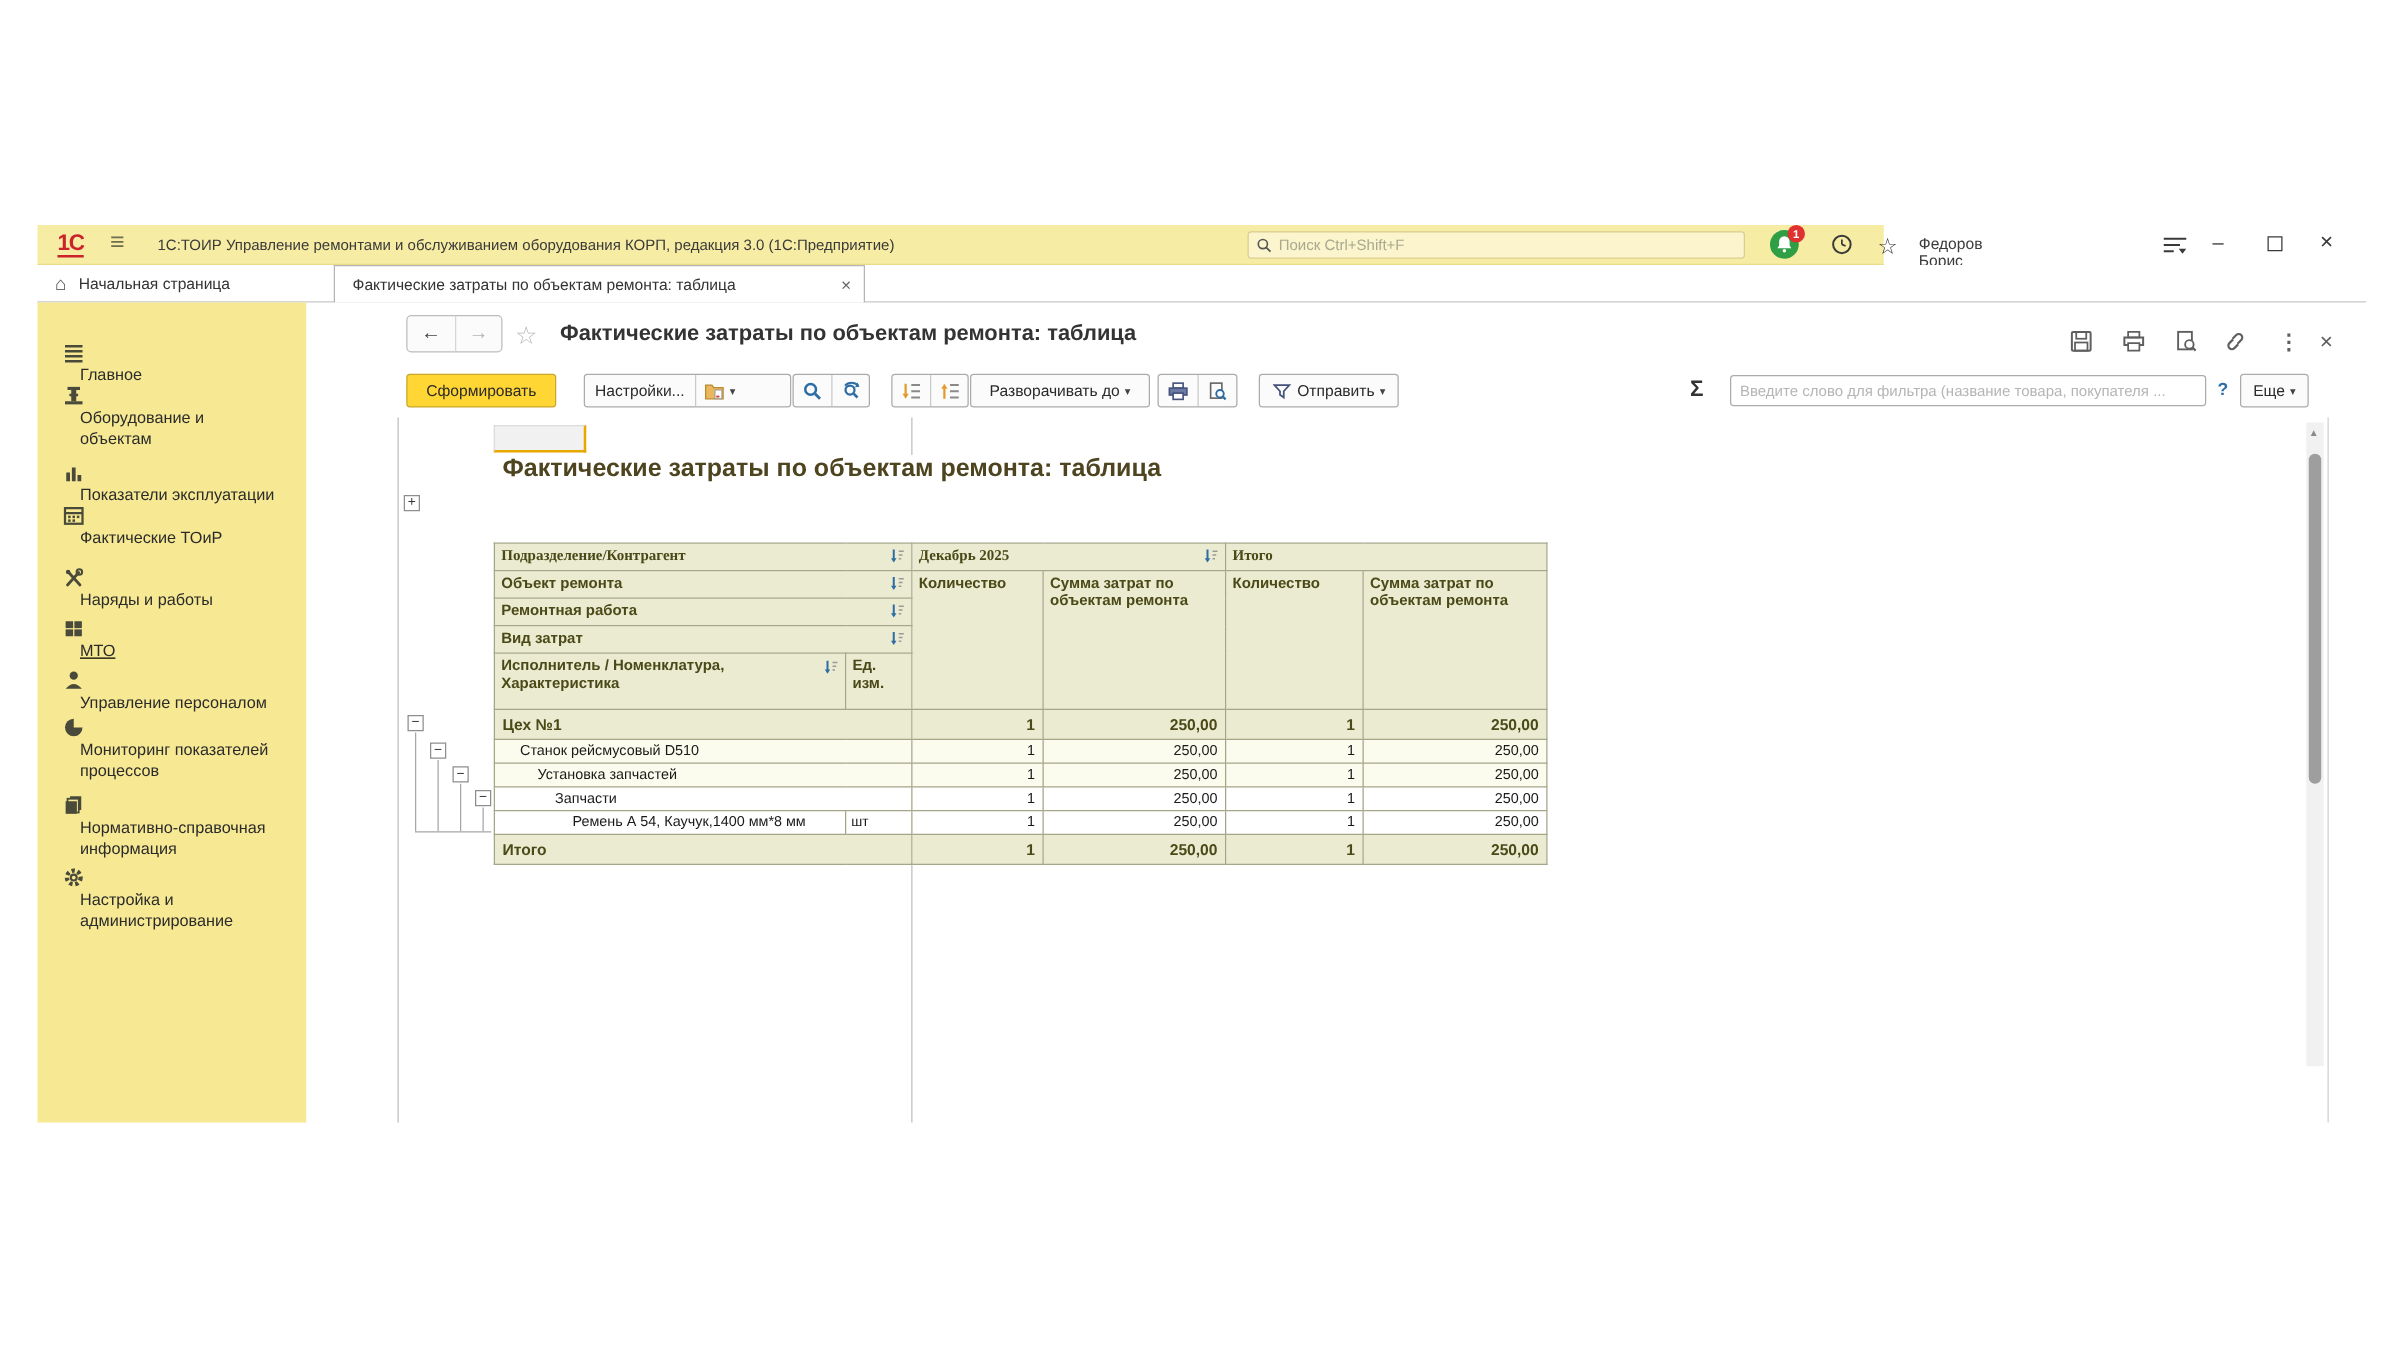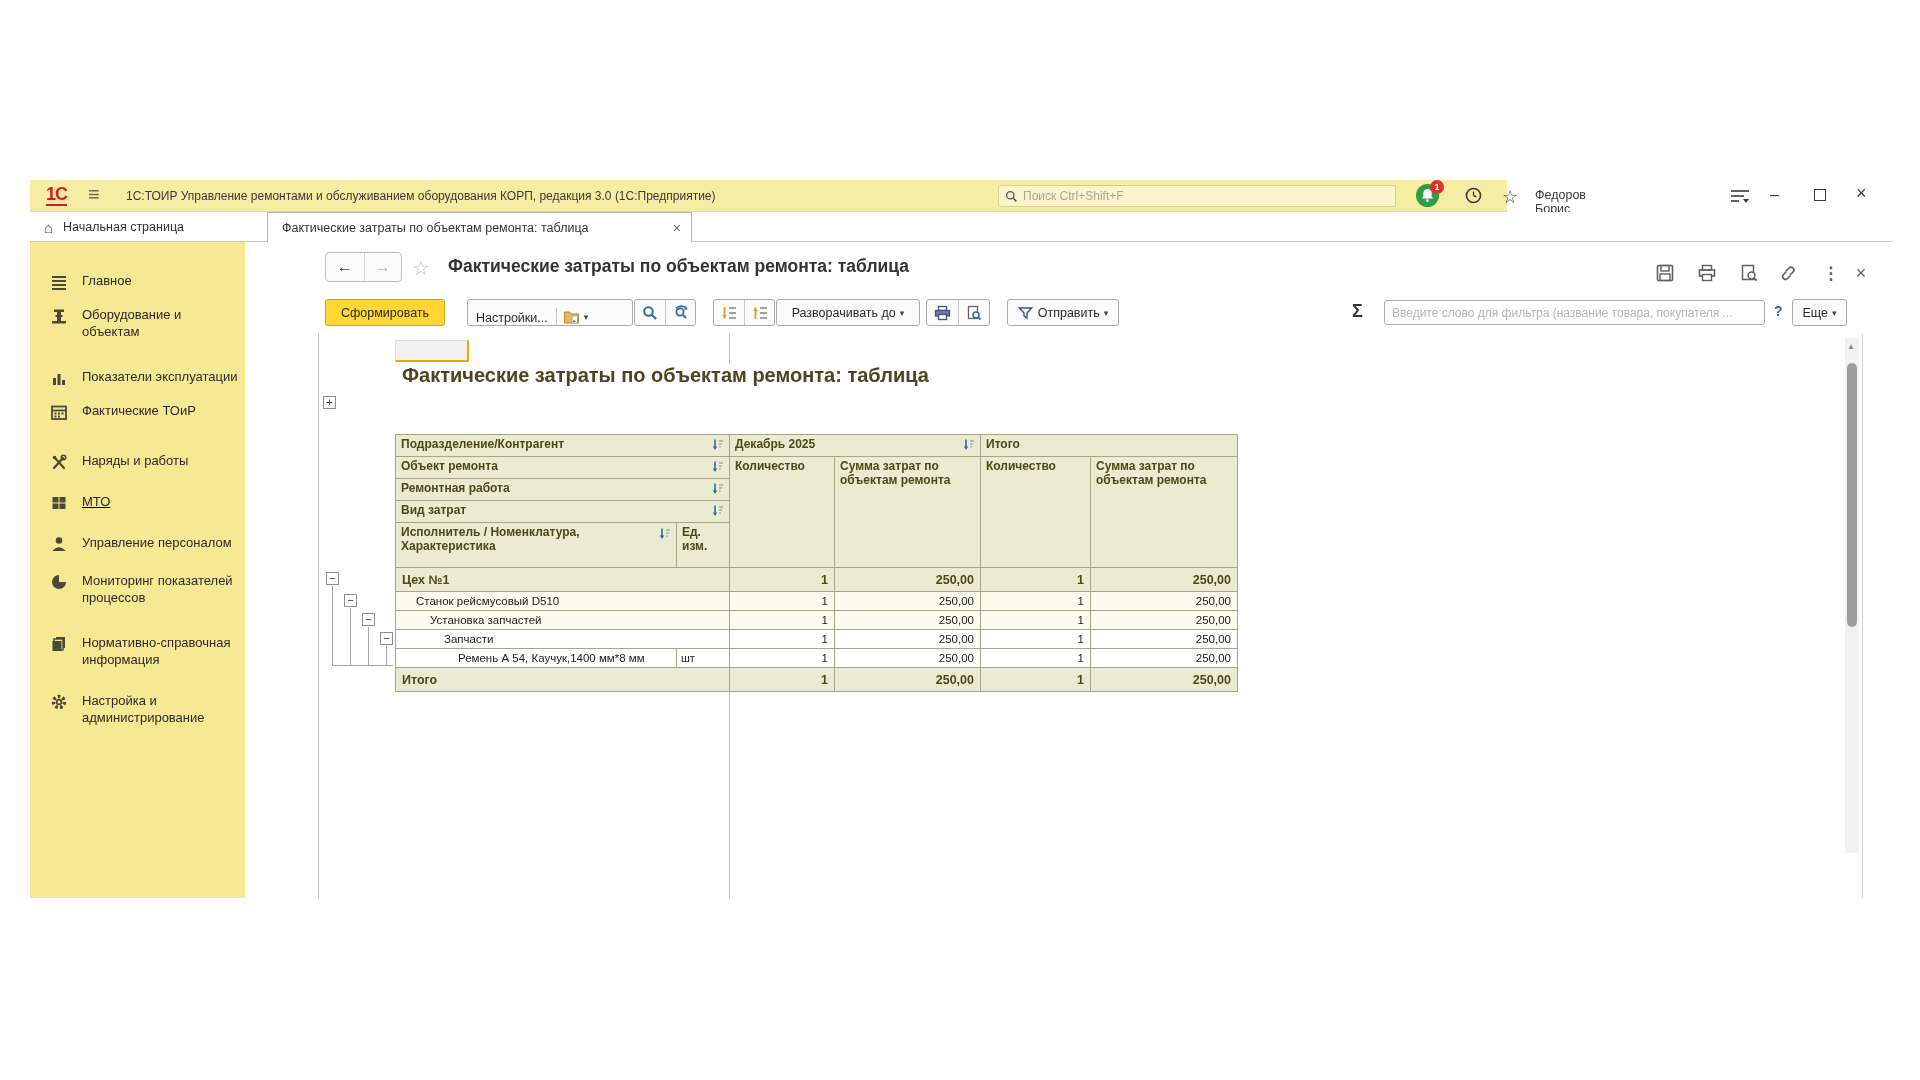--- a/index.html
+++ b/index.html
@@ -25,21 +25,21 @@
   
   .tabbar { left:30px; top:212px; width:1863px; height:30px; background:#fff; border-bottom:1px solid #C9C9C9; }
   .tab { position:absolute; top:0; height:30px; display:flex; align-items:center; font-size:12.5px; color:#333; }
   .tab-home { left:0; width:237px; padding-left:14px; }
   .tab-home .home-g { font-size:15px; margin-right:10px; color:#444; }
   .tab-active { left:237px; width:425px; border:1px solid #B5B5B5; border-bottom:none; background:#fff; padding-left:14px; }
   .tab-close { margin-left:auto; margin-right:10px; color:#666; font-size:14px; }
 
   
   .sidebar { left:30px; top:242px; width:215px; height:656px; background:#F7E993; }
-  .side-item { position:absolute; left:0; width:215px; display:flex; align-items:flex-start; padding-left:20px; cursor:default; }
+  .side-item { position:absolute; left:0; width:215px; display:flex; align-items:flex-start; padding-left:20px; cursor:default;flex-direction:column; }
   .side-item svg { flex:0 0 18px; margin-top:1px; }
   .side-label { margin-left:14px; font-size:13px; color:#2B2B2B; line-height:17px; width:160px; }
 
   
   .navgrp { left:325px; top:252px; width:77px; height:30px; border:1px solid #BDBDBD; border-radius:4px; background:#FBFBFB; display:flex; }
   .navbtn { width:38px; text-align:center; line-height:28px; font-size:16px; }
   .navbtn.fwd { border-left:1px solid #D5D5D5; color:#B3B3B3; }
   .navbtn.back { color:#444; }
   .fav-star { left:412px; top:256px; font-size:20px; color:#B9B9B9; }
   .page-title { left:448px; top:256px; font-size:17.5px; font-weight:bold; color:#333; }
@@ -279,21 +279,21 @@
           <path d="M8.5 11.5 l-3 3 a2.8 2.8 0 0 1 -4 -4 l3 -3" transform="translate(3 1)"></path>
           <path d="M8 9 l3 -3 a2.8 2.8 0 0 1 4 4 l-3 3" transform="translate(-1 -1)"></path>
         </g>
       </svg>
   </div>
   <div class="abs hdr-ico" style="left:1818px; font-size:17px; font-weight:bold;">⋮</div>
   <div class="abs hdr-ico" style="left:1848px; font-size:18px;">×</div>
 
   <button class="btn btn-generate">Сформировать</button>
 
-  <div class="grp" style="left:467px; width:166px;align-items:flex-end;">
+  <div class="grp" style="left:467px; width:166px;">
     <div class="seg">Настройки...</div>
     <div class="seg" style="padding:0 6px;">
       <svg width="17" height="17" viewBox="0 0 17 17">
           <path d="M1.5 4 h5 l1.5 2 h7.5 v9 h-14 z" fill="#E9B85C" stroke="#B98A2E" stroke-width="1"></path>
           <rect x="9" y="8" width="5.5" height="7" fill="#fff" stroke="#999" stroke-width="0.8"></rect>
           <rect x="10" y="12.5" width="2.5" height="1.5" fill="#D23B3B"></rect>
         </svg>
       <span class="arrow">▾</span>
     </div>
   </div>
@@ -406,21 +406,21 @@
   <table class="rep">
     <colgroup>
       <col style="width:281px">
         <col style="width:53px">
         <col style="width:105px">
         <col style="width:146px">
         <col style="width:110px">
         <col style="width:147px">
     </colgroup>
     <tbody>
-        <tr style="height:22px;">
+        <tr style="height:22px;font-family:Liberation Serif, serif;">
       <th class="h" colspan="2">
         <div class="hflex">
               <span>Подразделение/Контрагент</span>
           <svg width="13" height="13" viewBox="0 0 13 13">
                 <line x1="4" y1="1.5" x2="4" y2="10" stroke="#2E6DA4" stroke-width="1.6"></line>
                 <path d="M1.8 8.5 l2.2 3.5 l2.2 -3.5 z" fill="#2E6DA4"></path>
                 <g stroke="#9A9A9A" stroke-width="1.2">
                   <line x1="8" y1="3" x2="12" y2="3"></line>
                   <line x1="8" y1="6" x2="11" y2="6"></line>
                   <line x1="8" y1="9" x2="10" y2="9"></line>

